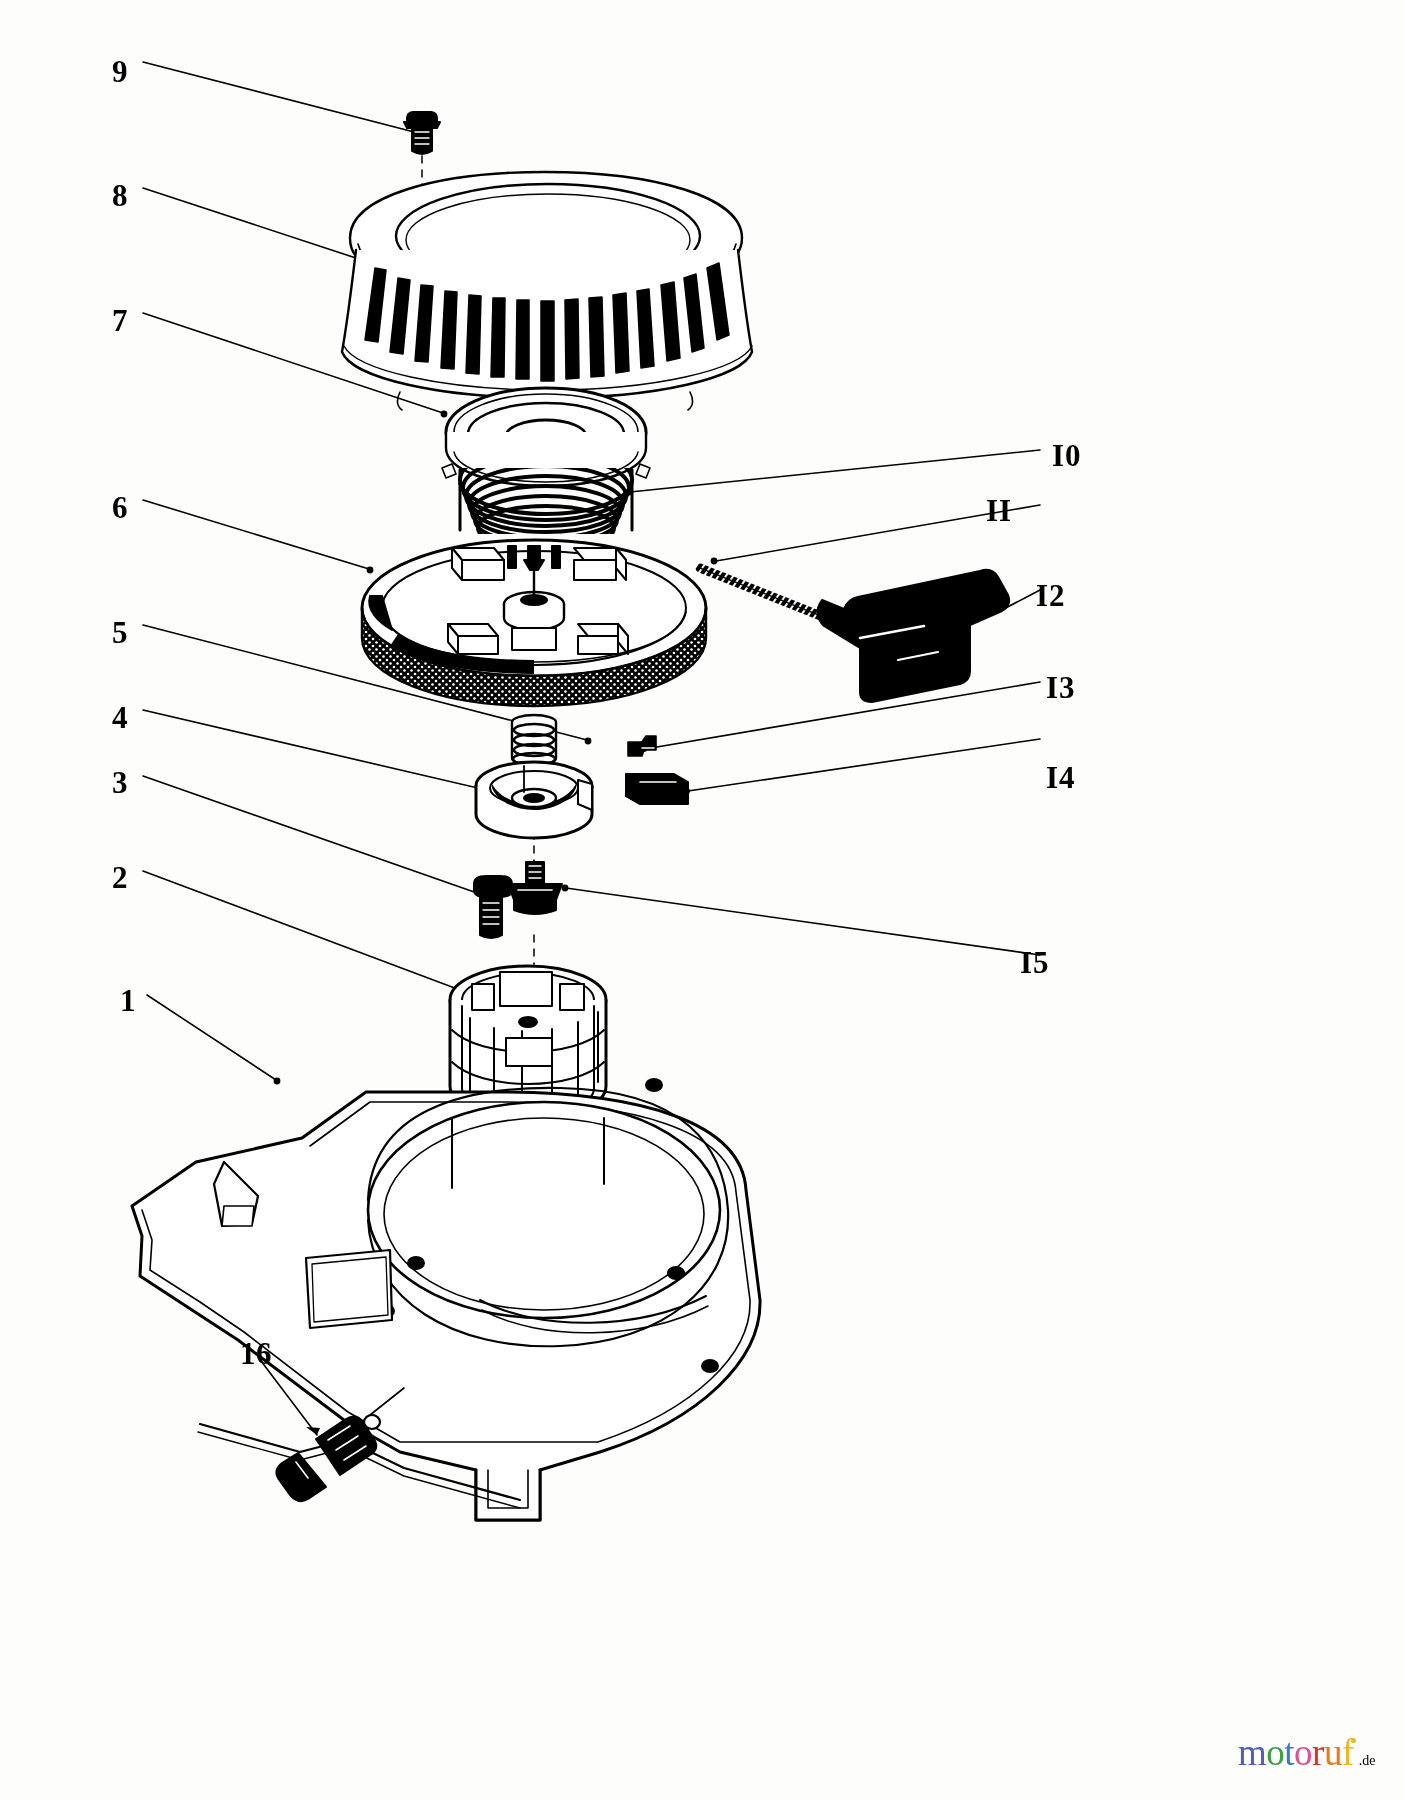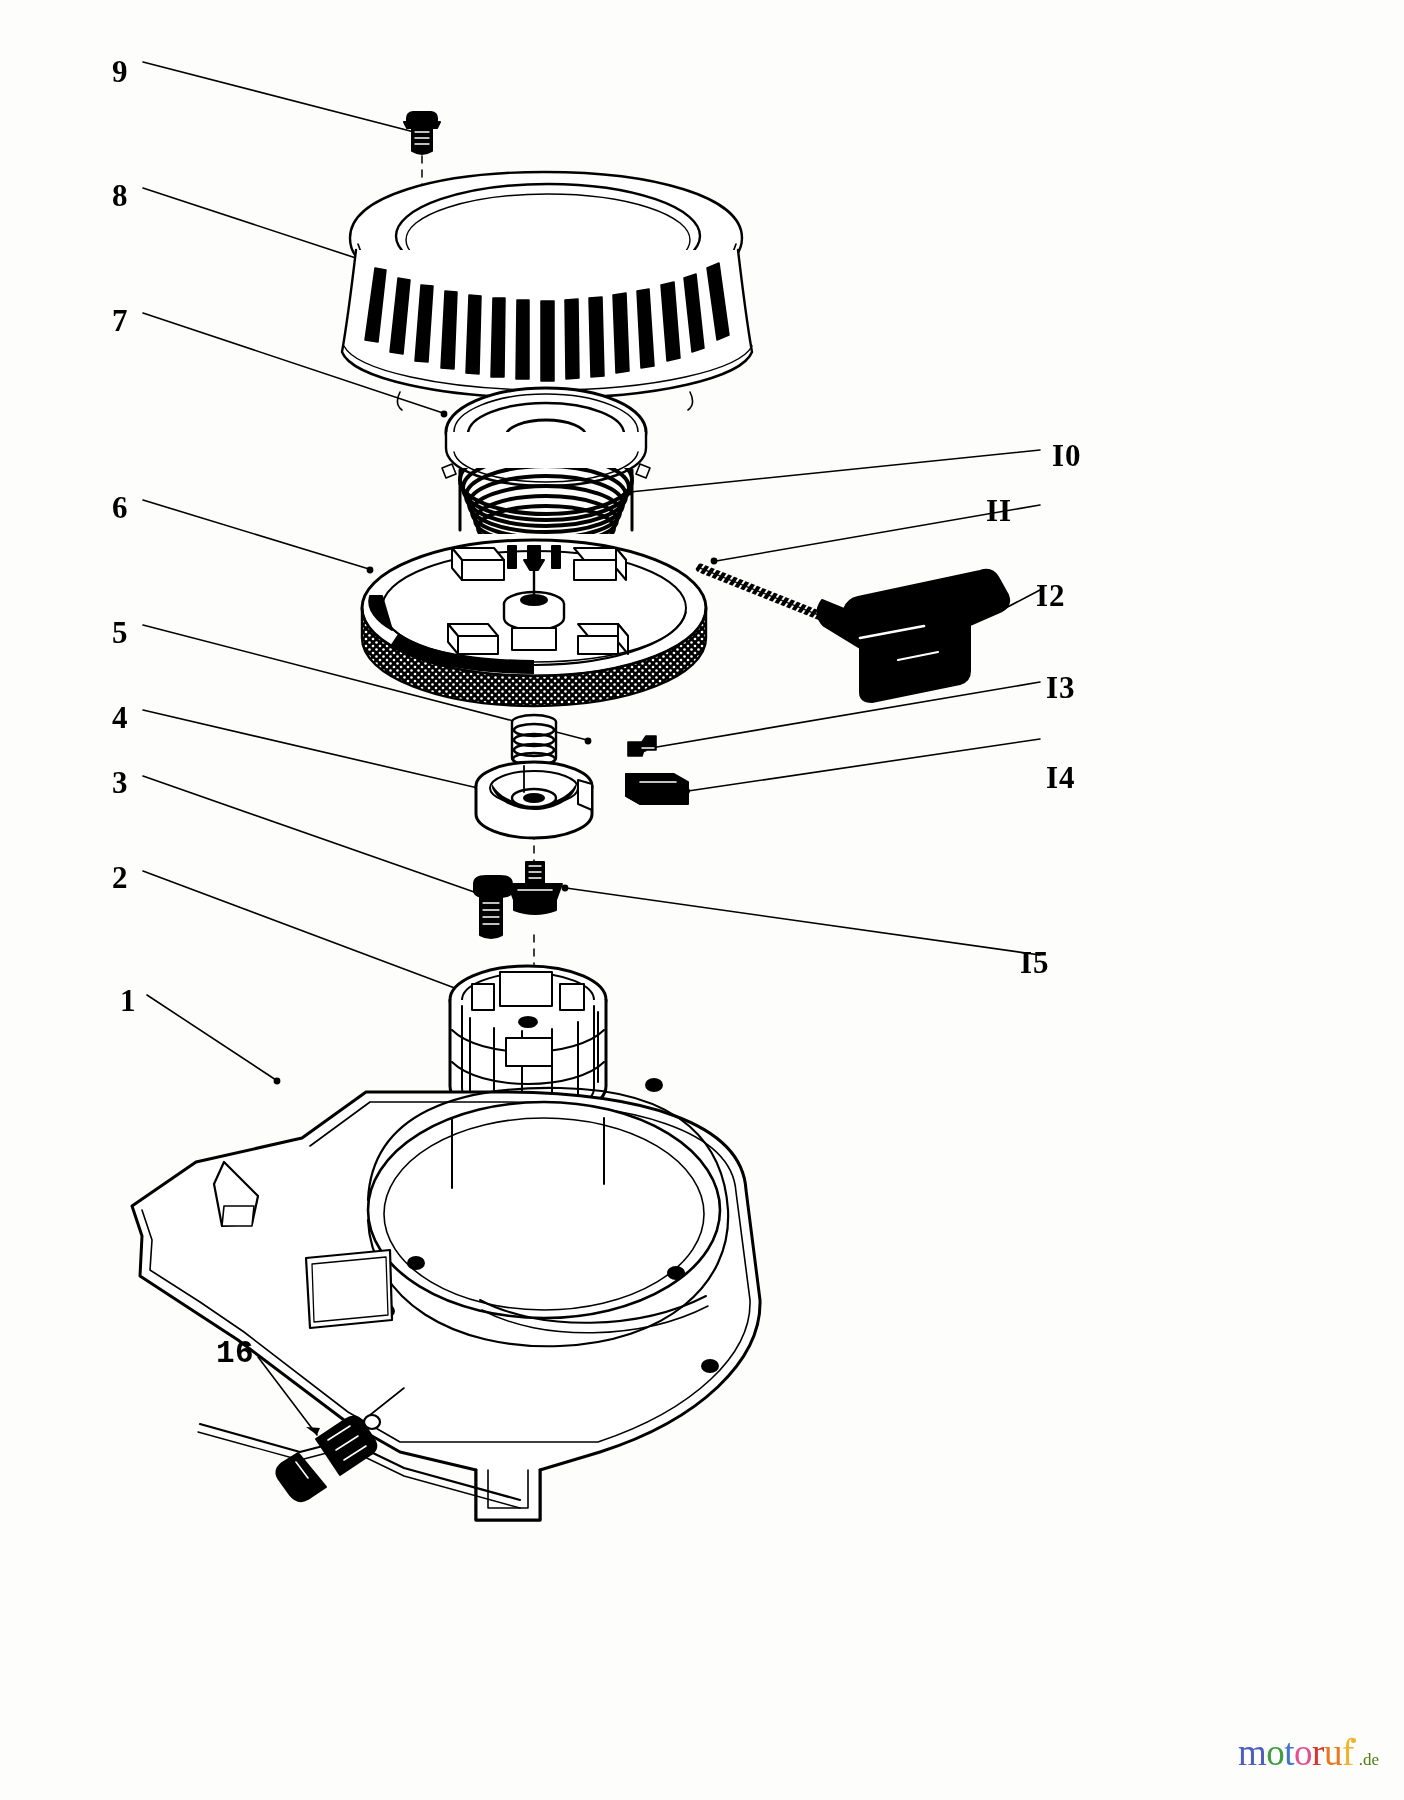--- a/index.html
+++ b/index.html
@@ -42,22 +42,22 @@
     top:1734px;
     font-family:"Liberation Serif", serif;
     font-size:37px;
     line-height:1;
     letter-spacing:-0.5px;
     white-space:nowrap;
     user-select:none;
   }
   #watermark .wm-l{ font-weight:400; }
   #watermark .wm-tld{
-    font-size:17px;
-    color:#4d7c0f;
+    font-size:14px;
+    color:#000000;
     letter-spacing:0px;
     vertical-align:baseline;
   }
   #watermark .wm-dot{
     display:inline-block;
     width:5px;height:5px;
     border-radius:50%;
     background:#f0b429;
     position:relative;
     top:-22px;
@@ -441,21 +441,21 @@
 
   <div class="callout" style="left:112px;  top:56px;">9</div>
   <div class="callout" style="left:112px;  top:180px;">8</div>
   <div class="callout" style="left:112px;  top:305px;">7</div>
   <div class="callout" style="left:112px;  top:492px;">6</div>
   <div class="callout" style="left:112px;  top:617px;">5</div>
   <div class="callout" style="left:112px;  top:702px;">4</div>
   <div class="callout" style="left:112px;  top:767px;">3</div>
   <div class="callout" style="left:112px;  top:862px;">2</div>
   <div class="callout" style="left:120px;  top:985px;">1</div>
-  <div class="callout" style="left:216px;  top:1338px;font-family:Liberation Mono, monospace;">16</div>
+  <div class="callout" style="left:240px;  top:1338px;">16</div>
 
   <div class="callout right" style="left:1046px; top:440px;margin-left:6px;">I0</div>
   <div class="callout right" style="left:986px; top:495px;">II</div>
   <div class="callout right" style="left:1036px; top:580px;">I2</div>
   <div class="callout right" style="left:1046px; top:672px;">I3</div>
   <div class="callout right" style="left:1046px; top:729px;margin-top:33px;">I4</div>
   <div class="callout right" style="left:1020px; top:947px;">I5</div>
 
   <div id="watermark">
     <span class="wm-l" style="color:#4f5fc0">m</span><span class="wm-l" style="color:#3f9f45">o</span><span class="wm-l" style="color:#3f77c9">t</span><span class="wm-l" style="color:#e0528f">o</span><span class="wm-l" style="color:#d6342c">r</span><span class="wm-l" style="color:#e8791f">u</span><span class="wm-l" style="color:#f0b429">f</span><span class="wm-dot"></span><span class="wm-tld">.de</span>

